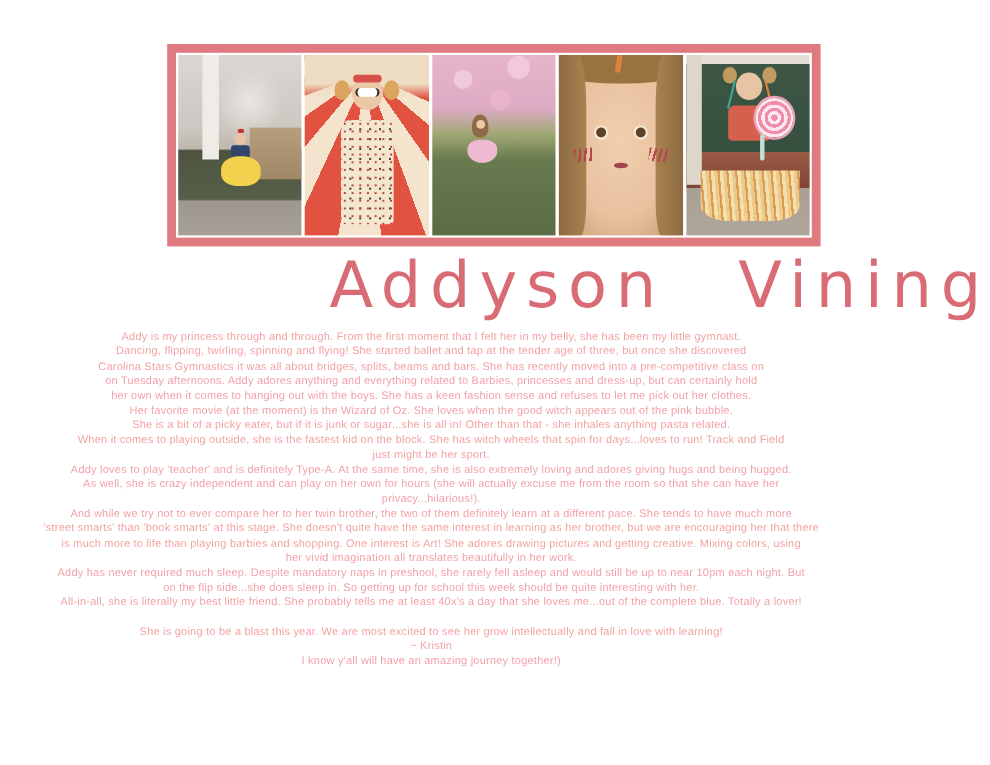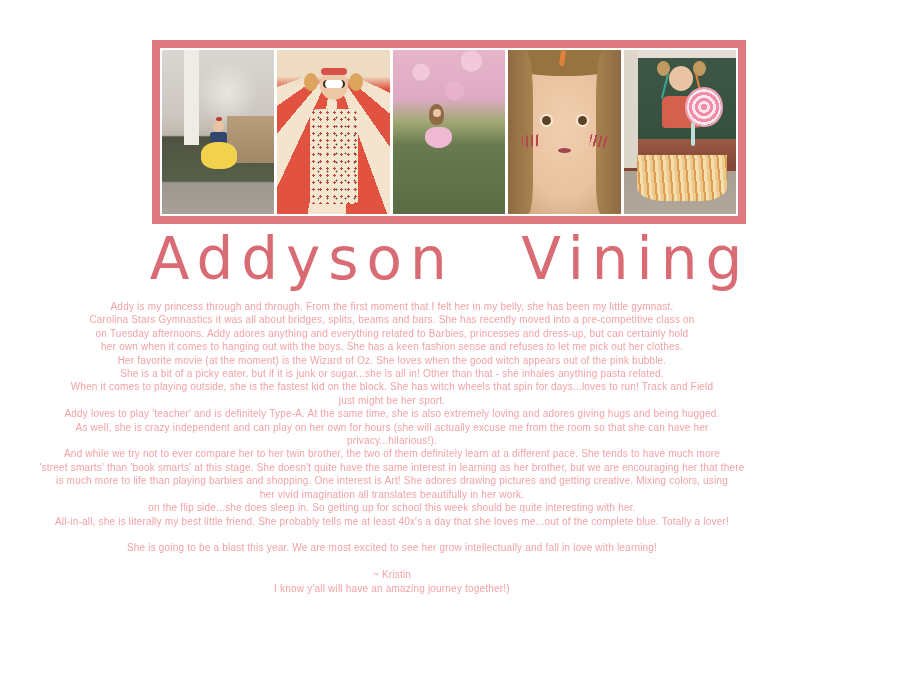--- a/index.html
+++ b/index.html
@@ -69,32 +69,32 @@
   .p5 .rib2{left:66%;background:#e2813c;transform:rotate(-14deg);}
   .p5 .top{position:absolute;left:34%;top:28%;width:38px;height:32px;border-radius:6px 6px 4px 4px;background:#d6604e;}
   .p5 .lolli{position:absolute;left:56%;top:24%;width:34px;height:36px;border-radius:50% 50% 48% 48%;
       background:repeating-radial-gradient(circle at 50% 50%,#f28cab 0 3px,#fbe9ef 3px 6px);box-shadow:0 0 0 2px #f0a0b8;}
   .p5 .stick{position:absolute;left:60%;top:44%;width:4px;height:24px;background:#bfe0d8;border-radius:2px;}
   .p5 .skirt{position:absolute;left:12%;top:64%;width:80%;height:28%;border-radius:0 0 30% 30%;
       background:repeating-linear-gradient(85deg,#ecca8c 0 3px,#dc9c52 3px 5px,#f4e0ae 5px 8px);}
   
   .title{
     margin:0;position:absolute;left:0;top:226px;width:900px;
-    text-align:center;font-weight:400;font-size:58px;line-height:66px;
+    text-align:right;font-weight:400;font-size:58px;line-height:66px;
     color:#d96b74;letter-spacing:8px;word-spacing:40px;
     font-family:"DejaVu Sans",sans-serif;
   }
   
   .bodytext{
     position:absolute;left:0;top:300px;width:784px;text-align:center;
     color:#f3a2a7;font-size:10px;line-height:13.4px;letter-spacing:0.2px;
   }
   .tline{white-space:nowrap;}
   .closing{margin-top:13px;}
-  .signature{margin-top:14px;}
+  .signature{margin-top:0;}
   .ps1{margin-top:16px;}
 </style>
 </head>
 <body>
 
 <div class="page">
 
   <div class="banner">
     <div class="photo p1">
       <div class="mist"></div>
@@ -141,34 +141,36 @@
       <div class="lolli"></div>
       <div class="stick"></div>
       <div class="skirt"></div>
     </div>
   </div>
 
   <h1 class="title">Addyson Vining</h1>
 
   <div class="bodytext">
     <div class="tline">Addy is my princess through and through.  From the first moment that I felt her in my belly, she has been my little gymnast.</div>
+    <div class="tline">Dancing, flipping, twirling, spinning and flying!  She started ballet and tap at the tender age of three, but once she discovered</div>
     <div class="tline">Carolina Stars Gymnastics it was all about bridges, splits, beams and bars.  She has recently moved into a pre-competitive class on</div>
     <div class="tline">on Tuesday afternoons.  Addy adores anything and everything related to Barbies, princesses and dress-up, but can certainly hold</div>
     <div class="tline">her own when it comes to hanging out with the boys.  She has a keen fashion sense and refuses to let me pick out her clothes.</div>
     <div class="tline">Her favorite movie (at the moment) is the Wizard of Oz.  She loves when the good witch appears out of the pink bubble.</div>
     <div class="tline">She is a bit of a picky eater, but if it is junk or sugar...she is all in!  Other than that - she inhales anything pasta related.</div>
     <div class="tline">When it comes to playing outside, she is the fastest kid on the block.  She has witch wheels that spin for days...loves to run!  Track and Field</div>
     <div class="tline">just might be her sport.</div>
     <div class="tline">Addy loves to play 'teacher' and is definitely Type-A.  At the same time, she is also extremely loving and adores giving hugs and being hugged.</div>
     <div class="tline">As well, she is crazy independent and can play on her own for hours (she will actually excuse me from the room so that she can have her</div>
     <div class="tline">privacy...hilarious!).</div>
     <div class="tline">And while we try not to ever compare her to her twin brother, the two of them definitely learn at a different pace.  She tends to have much more</div>
     <div class="tline">'street smarts' than 'book smarts' at this stage.  She doesn't quite have the same interest in learning as her brother, but we are encouraging her that there</div>
     <div class="tline">is much more to life than playing barbies and shopping.  One interest is Art!  She adores drawing pictures and getting creative.  Mixing colors, using</div>
     <div class="tline">her vivid imagination all translates beautifully in her work.</div>
+    <div class="tline">Addy has never required much sleep.  Despite mandatory naps in preshool, she rarely fell asleep and would still be up to near 10pm each night.  But</div>
     <div class="tline">on the flip side...she does sleep in.  So getting up for school this week should be quite interesting with her.</div>
     <div class="tline">All-in-all, she is literally my best little friend.  She probably tells me at least 40x's a day that she loves me...out of the complete blue.  Totally a lover!</div>
     <div class="tline closing">She is going to be a blast this year.  We are most excited to see her grow intellectually and fall in love with learning!</div>
     <div class="tline signature">~ Kristin</div>
     <div class="tline">I know y'all will have an amazing journey together!)</div>
   </div>
 
 </div>
 
 </body></html>

